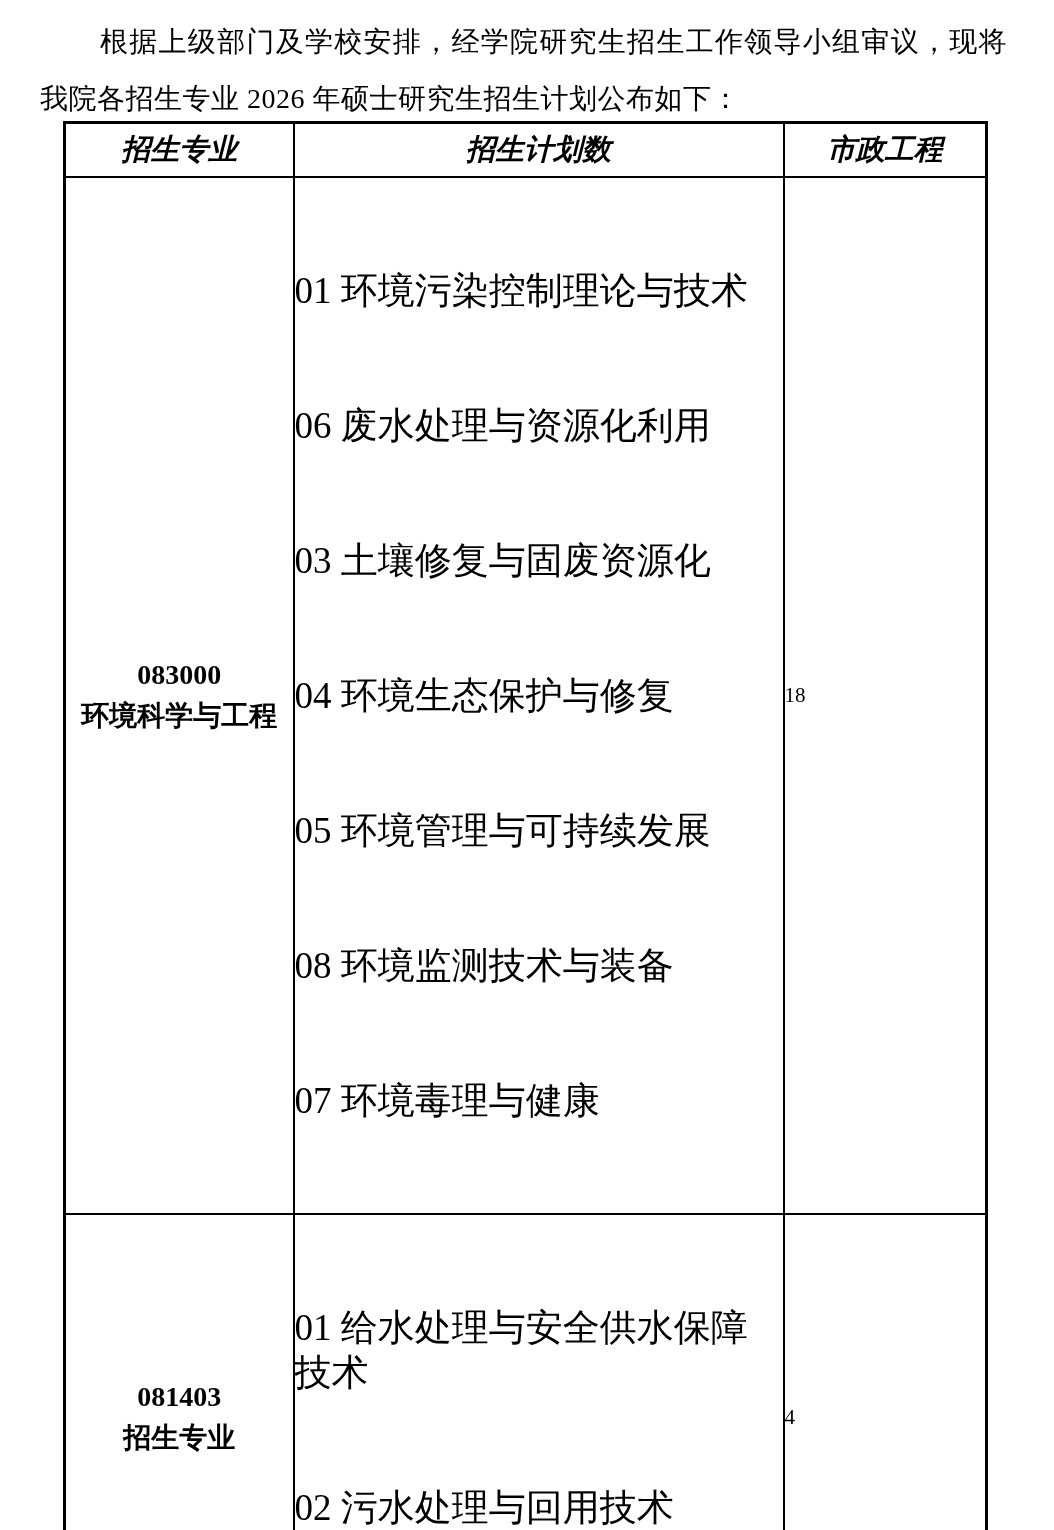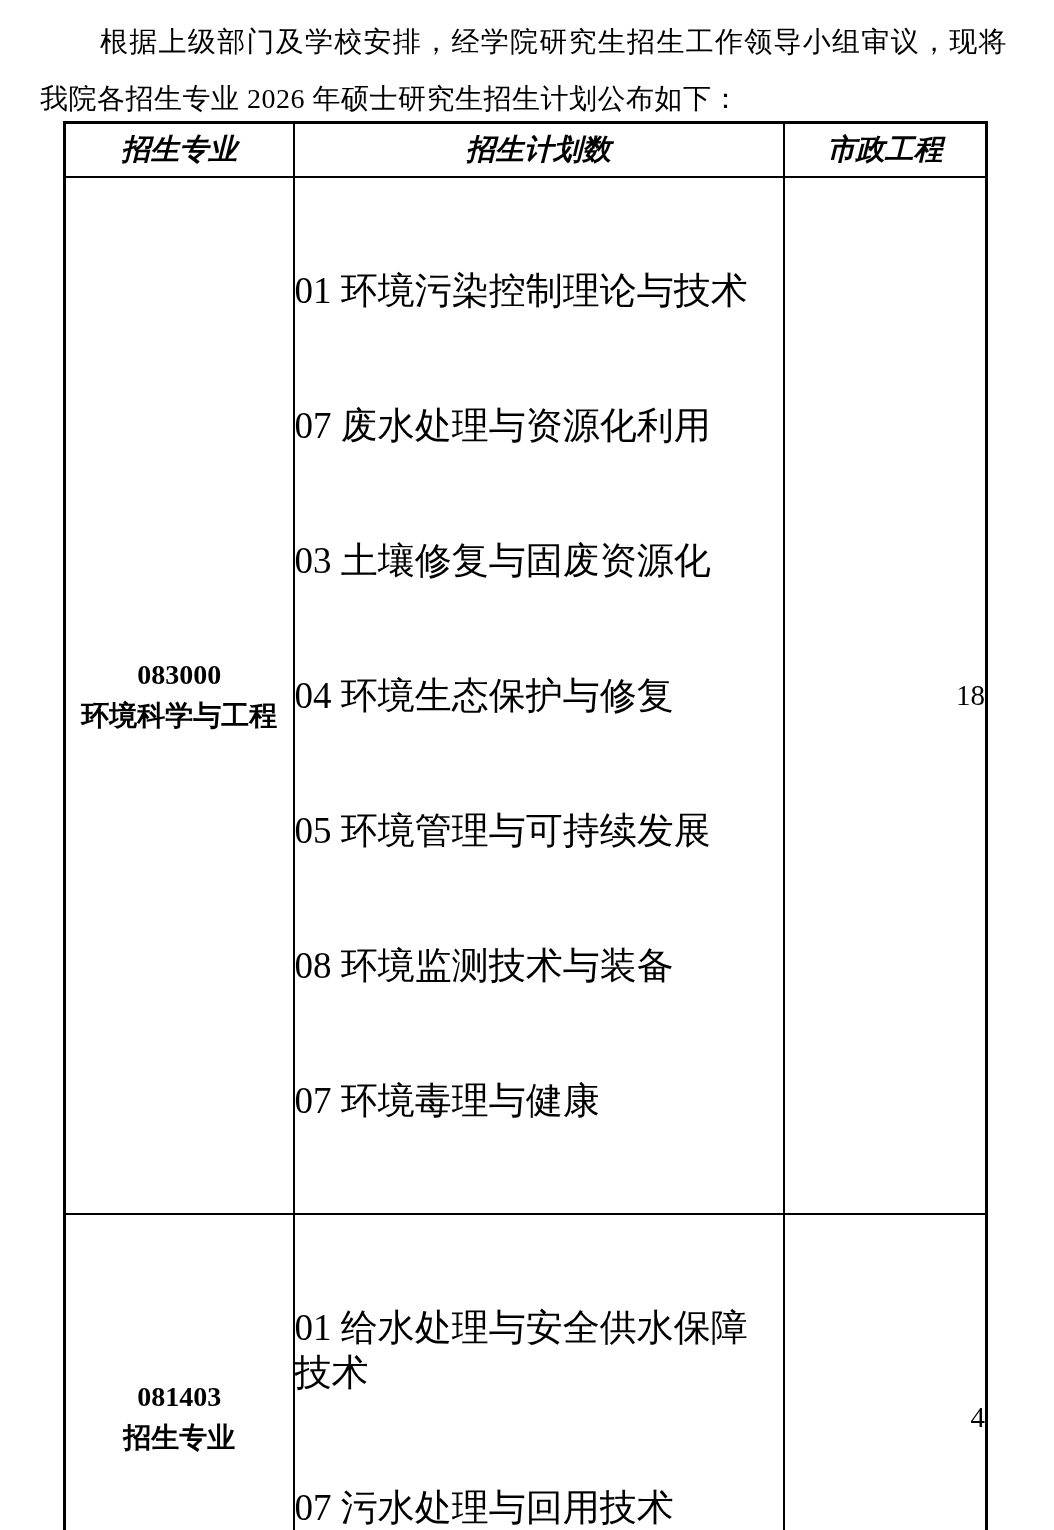--- a/index.html
+++ b/index.html
@@ -63,22 +63,22 @@
     font-weight: bold;
   }
   td.col2 {
     font-size: 37px;
     line-height: 45px;
     padding-left: 5px;
     white-space: pre-wrap;
   }
   td.col2 .dir { white-space: pre-wrap; }
   td.col3 {
-    text-align: right;
-    font-size: 29px;
+    text-align: left;
+    font-size: 21px;
   }
 </style>
 </head>
 <body>
 
 <div class="page">
 
   <p class="intro">根据上级部门及学校安排，经学院研究生招生工作领导小组审议，现将我院各招生专业 2026 年硕士研究生招生计划公布如下：</p>
 
   <table class="adm">
@@ -95,38 +95,38 @@
       </tr>
     </thead>
     <tbody>
       <tr class="r0">
         <td class="col1">
           <div>083000</div>
           <div>环境科学与工程</div>
         </td>
         <td class="col2">
           <div class="dir">01 环境污染控制理论与技术</div>
-          <div class="dir">07 废水处理与资源化利用</div>
+          <div class="dir">06 废水处理与资源化利用</div>
           <div class="dir">03 土壤修复与固废资源化</div>
           <div class="dir">04 环境生态保护与修复</div>
           <div class="dir">05 环境管理与可持续发展</div>
           <div class="dir">08 环境监测技术与装备</div>
           <div class="dir">07 环境毒理与健康</div>
         </td>
         <td class="col3">18</td>
       </tr>
 
       <tr class="r1">
         <td class="col1">
           <div>081403</div>
           <div>招生专业</div>
         </td>
         <td class="col2">
           <div class="dir">01 给水处理与安全供水保障技术</div>
-          <div class="dir">07 污水处理与回用技术</div>
+          <div class="dir">02 污水处理与回用技术</div>
         </td>
         <td class="col3">4</td>
       </tr>
 
     </tbody>
   </table>
 
 </div>
 
 </body></html>

